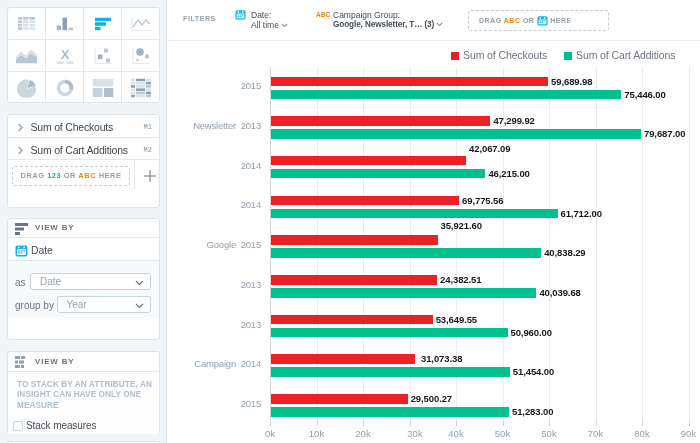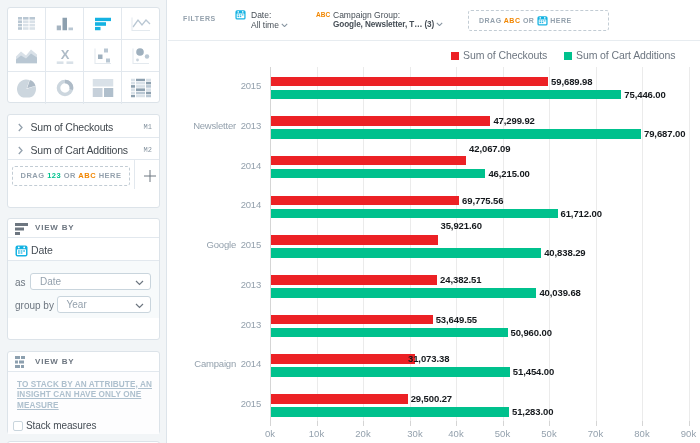--- a/index.html
+++ b/index.html
@@ -31,21 +31,21 @@
 .arow { position:relative; height:23px; border-bottom:1px solid #e2e8ee; }
 .arow .abc { position:absolute; left:7px; top:9px; font-size:6.5px; font-weight:bold; color:#f18600; letter-spacing:0.2px; }
 .arow .cal { position:absolute; left:7px; top:5.5px; }
 .arow .atxt { position:absolute; left:23px; top:6px; font-size:10.5px; letter-spacing:-0.1px; color:#464e56; }
 .datesub { position:relative; height:57px; background:#f7fafb; }
 .datesub .lbl { position:absolute; font-size:10px; color:#6d7680; }
 .ddl { position:absolute; height:17px; background:#fff; border:1px solid #c9d5dd; border-radius:3px; font-size:10px; color:#94a1ad; line-height:15px; padding-left:9px; }
 .ddl svg { position:absolute; right:6px; top:5.5px; }
 
 #stackby .sbody { position:relative; background:#fdfdfe; }
-.stackmsg { position:absolute; left:9px; top:7.5px; width:146px; font-size:8.2px; letter-spacing:0.1px; line-height:10.5px; color:#aec0ce; font-weight:bold; white-space:nowrap;text-decoration:underline; }
+.stackmsg { position:absolute; left:9px; top:7.5px; width:146px; font-size:8.2px; letter-spacing:0.1px; line-height:10.5px; color:#aec0ce; font-weight:bold; white-space:nowrap; }
 .cbrow { position:absolute; left:4.5px; top:48px; height:12px; }
 .cbox { position:absolute; left:0; top:0.5px; width:10px; height:10px; background:#fff; border:1px solid #c9d5dd; border-radius:2px; }
 .cblbl { position:absolute; left:13.5px; top:0px; font-size:10px; letter-spacing:-0.1px; color:#464e56; white-space:nowrap; }
 #nextbucket { position:absolute; left:7px; top:441px; width:153px; height:10px; background:#fff; border:1px solid #dce3e9; border-radius:3px; }
 
 
 #filterbar { position:absolute; left:168px; top:0; width:532px; height:41px; background:#fff; border-bottom:1px solid #e7ecf0; }
 #filterbar .flabel { position:absolute; left:15px; top:14.5px; font-size:7px; font-weight:bold; letter-spacing:0.6px; color:#94a1ad; }
 .fcal { position:absolute; left:67px; top:9px; }
 .fdate1 { position:absolute; left:83px; top:9.5px; font-size:8.5px; color:#464e56; }
@@ -138,21 +138,21 @@
 <div class="dlab" style="top:274.0px;left:440.1px">24,382.51</div>
 <div class="dlab" style="top:287.0px;left:539.4px">40,039.68</div>
 <div class="ylab" style="top:278.8px">2013</div>
 <div class="bar red" style="top:314.7px;width:162.2px"></div>
 <div class="bar green" style="top:327.7px;width:237.0px"></div>
 <div class="dlab" style="top:313.7px;left:435.7px">53,649.55</div>
 <div class="dlab" style="top:326.7px;left:510.5px">50,960.00</div>
 <div class="ylab" style="top:318.5px">2013</div>
 <div class="bar red" style="top:354.4px;width:144.5px"></div>
 <div class="bar green" style="top:367.4px;width:239.3px"></div>
-<div class="dlab" style="top:353.4px;left:408px">31,073.38</div>
+<div class="dlab" style="top:353.4px;left:421px">31,073.38</div>
 <div class="dlab" style="top:366.4px;left:512.8px">51,454.00</div>
 <div class="ylab" style="top:358.2px">2014</div>
 <div class="clab" style="top:358.2px">Campaign</div>
 <div class="bar red" style="top:394.1px;width:137.2px"></div>
 <div class="bar green" style="top:407.1px;width:238.5px"></div>
 <div class="dlab" style="top:393.1px;left:410.7px">29,500.27</div>
 <div class="dlab" style="top:406.1px;left:512.0px">51,283.00</div>
 <div class="ylab" style="top:397.9px">2015</div>
 
 <div id="filterbar">

